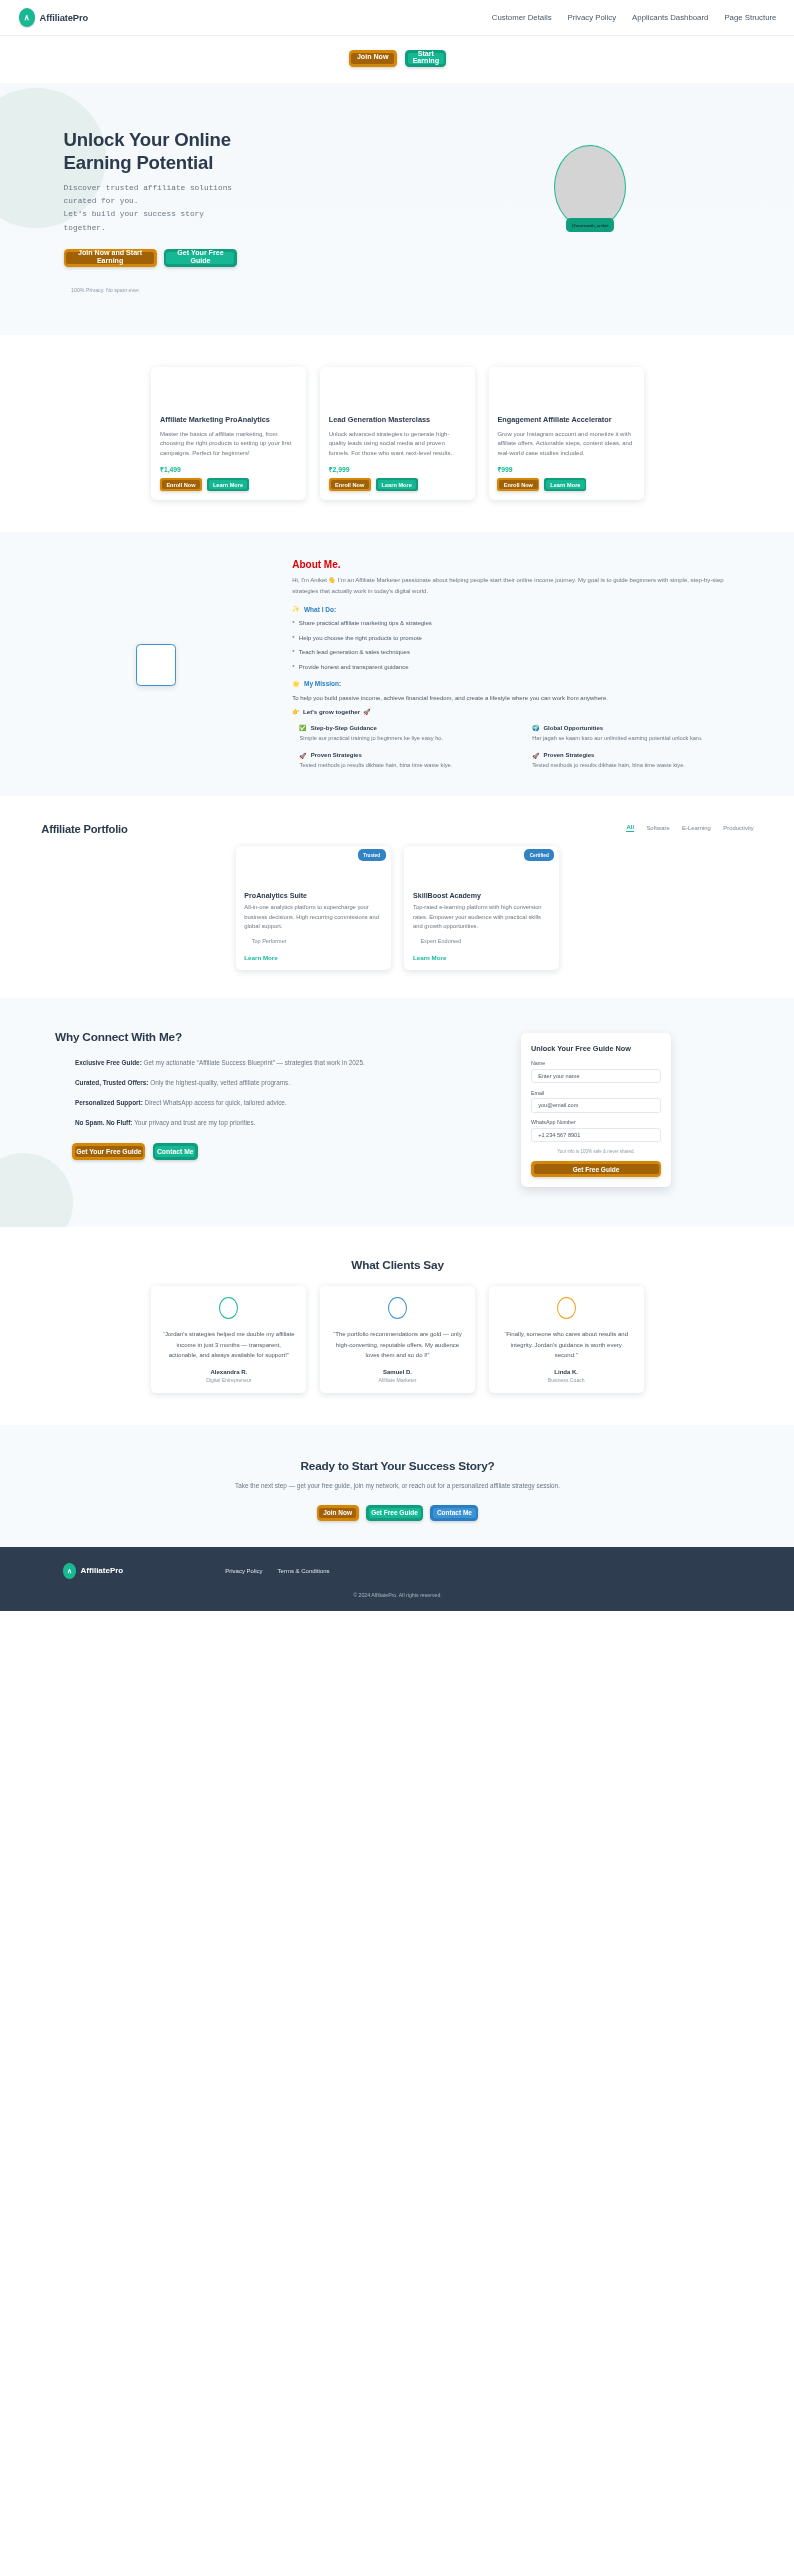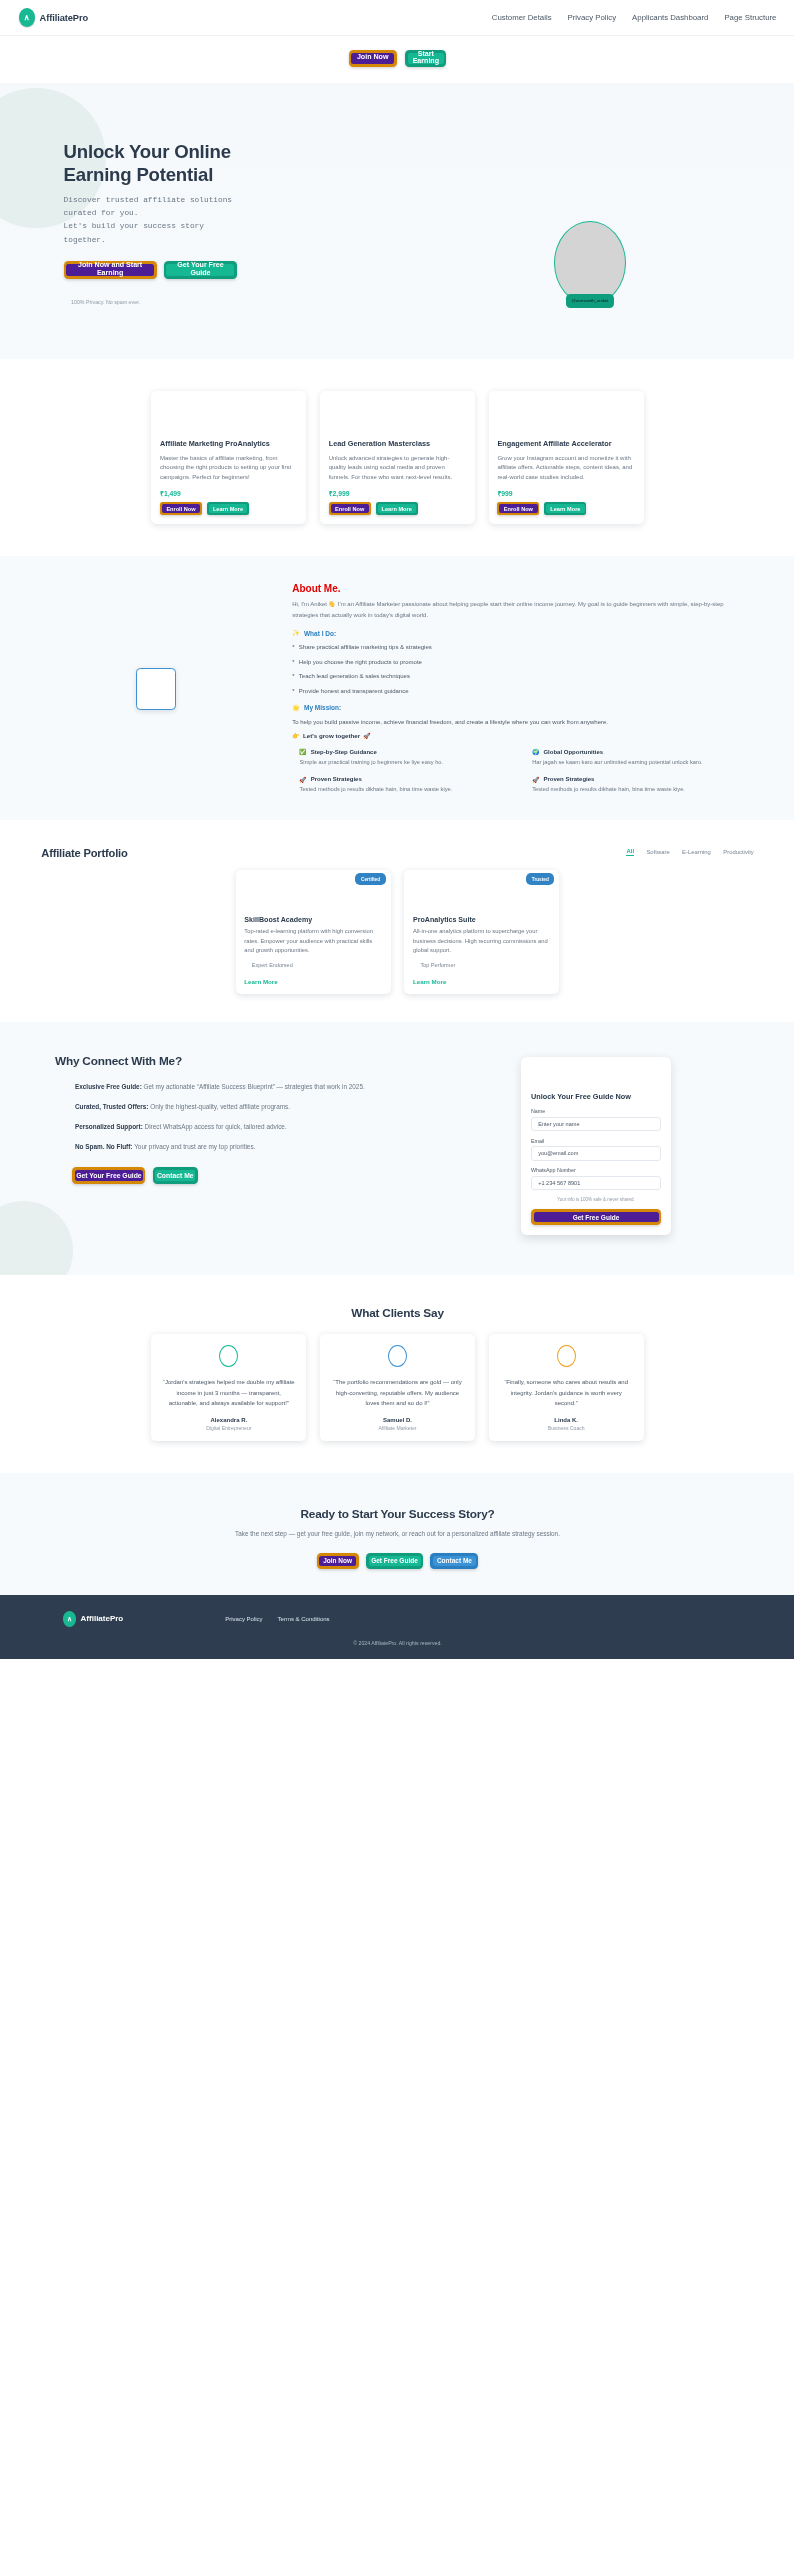--- a/index.html
+++ b/index.html
@@ -51,21 +51,21 @@
     align-items: center;
     justify-content: center;
     text-align: center;
     line-height: 1.1;
   }
   .btn-orange { background: #d48806; box-shadow: 0 1.2px 3.1px rgba(0,0,0,.18); }
   .btn-orange::before,
   .btn-teal::before,
   .btn-blue::before { content: ""; }
   .btn-orange { position: relative; }
-  .btn-orange .inner { background: #4c1d95; }
+  .btn-orange .inner { background: #a16207; }
   .btn-teal { background: #0f9d7e; box-shadow: 0 1.2px 3.1px rgba(0,0,0,.18); }
   .btn-teal .inner { background: #16b894; }
   .btn-blue { background: #2a7fc0; box-shadow: 0 1.2px 3.1px rgba(0,0,0,.18); }
   .btn-blue .inner { background: #3b92d4; }
   .btn .inner {
     display: flex; align-items: center; justify-content: center;
     width: calc(100% - 5px); height: calc(100% - 6.2px);
     border-radius: 2.5px;
   }
   .strip-btn { width: 48px; height: 17.4px; font-size: 7.1px; }
@@ -81,22 +81,22 @@
   .hero-blob {
     position: absolute;
     left: -34px; top: 5px;
     width: 140px; height: 140px;
     border-radius: 50%;
     background: #dfebe8;
     opacity: .75;
   }
   .hero-inner {
     position: relative;
-    width: 757px; margin: 16px auto;
-    display: flex; align-items: flex-end;
+    width: 757px; margin: 4px auto;
+    display: flex; align-items: flex-start;
     padding: 0 18.6px;
   }
   .hero-left { width: 385px; padding-left: 26px; padding-top: 5px; }
   .hero-title {
     font-size: 18.6px; font-weight: 700; line-height: 1.24;
     color: #2b3a4d; letter-spacing: -0.2px;
     margin-bottom: 7.4px;
   }
   .hero-sub {
     font-size: 7.8px; color: #6a7684; line-height: 1.72; margin-bottom: 13.7px;
@@ -238,21 +238,21 @@
   .why-btn.b2 { width: 45px; }
 
   .why-right { flex: 1; display: flex; justify-content: center; padding-top: 2.5px; }
   .lead-card {
     width: 150px;
     background: #fff;
     border-radius: 6.2px;
     box-shadow: 0 3.1px 10px rgba(25,40,60,.14);
     padding: 11.2px 10px 10px;
   }
-  .lead-title { font-size: 7.3px; font-weight: 700; color: #2b3a4d; margin-bottom: 7.4px; margin-top: 24px; }
+  .lead-title { font-size: 7.3px; font-weight: 700; color: #2b3a4d; margin-bottom: 7.4px; }
   .field { margin-bottom: 6.8px; }
   .field label { display: block; font-size: 5.3px; color: #4a5765; margin-bottom: 2.5px; }
   .field input {
     width: 100%; height: 14.3px;
     border: 0.6px solid #e3e8ee; border-radius: 3.1px;
     font-size: 5.6px; padding: 0 6.2px;
     color: #3a4654;
     font-family: "Liberation Sans", sans-serif;
     background: #fff; outline: none;
   }
@@ -503,37 +503,37 @@
       <div class="portfolio-filters">
         <span class="filter active">All</span>
         <span class="filter">Software</span>
         <span class="filter">E-Learning</span>
         <span class="filter">Productivity</span>
       </div>
     </div>
     <div class="portfolio-grid">
 
       <article class="pf-card">
+        <span class="pf-badge">Trusted</span>
+        <div class="pf-thumb"></div>
+        <div class="pf-body">
+          <h3 class="pf-name">ProAnalytics Suite</h3>
+          <p class="pf-desc">All-in-one analytics platform to supercharge your business decisions. High recurring commissions and global support.</p>
+          <div class="pf-tag">Top Performer</div>
+          <a class="pf-link">Learn More</a>
+        </div>
+      </article>
+
+      <article class="pf-card">
         <span class="pf-badge">Certified</span>
         <div class="pf-thumb"></div>
         <div class="pf-body">
           <h3 class="pf-name">SkillBoost Academy</h3>
           <p class="pf-desc">Top-rated e-learning platform with high conversion rates. Empower your audience with practical skills and growth opportunities.</p>
           <div class="pf-tag">Expert Endorsed</div>
-          <a class="pf-link">Learn More</a>
-        </div>
-      </article>
-
-      <article class="pf-card">
-        <span class="pf-badge">Trusted</span>
-        <div class="pf-thumb"></div>
-        <div class="pf-body">
-          <h3 class="pf-name">ProAnalytics Suite</h3>
-          <p class="pf-desc">All-in-one analytics platform to supercharge your business decisions. High recurring commissions and global support.</p>
-          <div class="pf-tag">Top Performer</div>
           <a class="pf-link">Learn More</a>
         </div>
       </article>
 
 
     </div>
   </div>
 </section>
 
 <section class="why">

